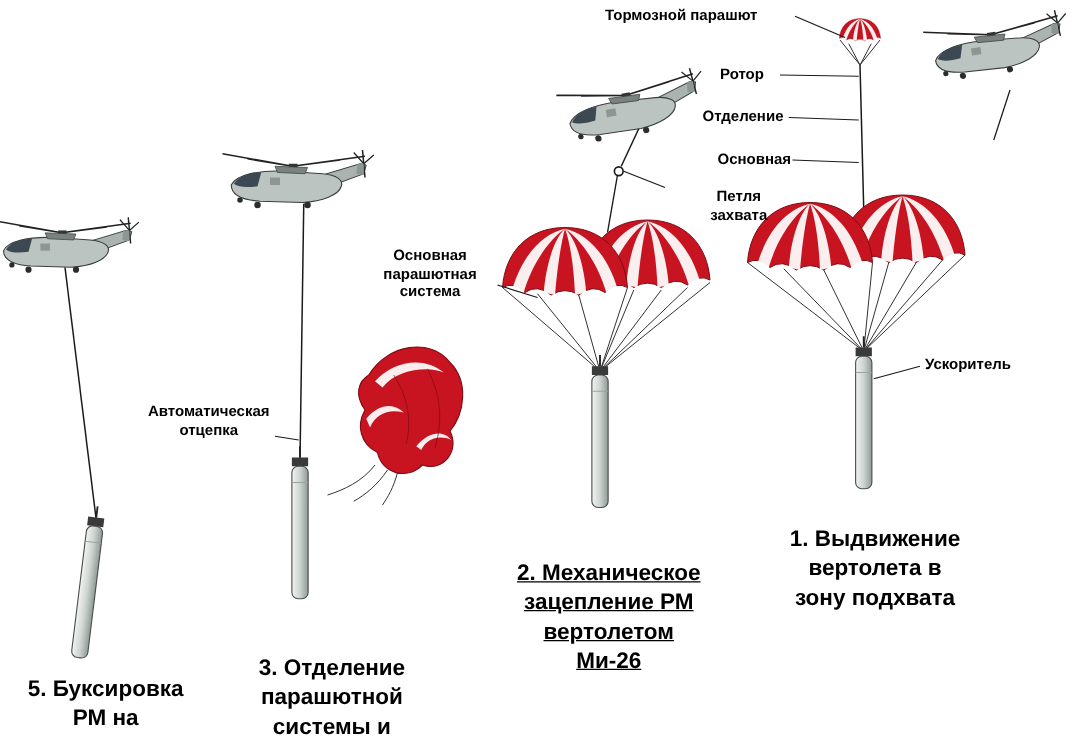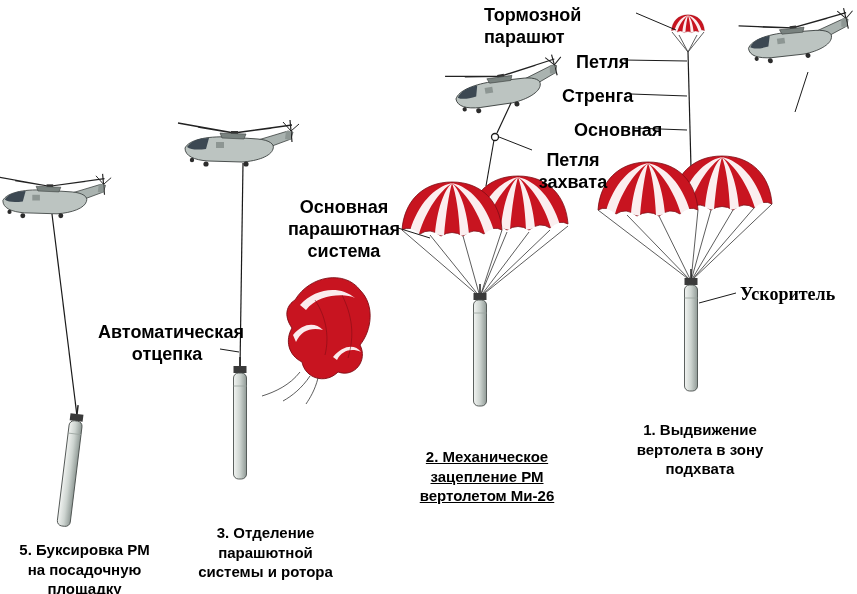--- a/index.html
+++ b/index.html
@@ -2,26 +2,26 @@
 <html><head>
 <meta charset="utf-8">
 <style>
   html,body{margin:0;padding:0;background:#fff;}
   .canvas{
     position:relative;width:857px;height:594px;background:#ffffff;
     font-family:"Liberation Sans","DejaVu Sans",sans-serif;overflow:hidden;
   }
   .canvas svg{position:absolute;left:0;top:0;}
   .lbl{
-    position:absolute;font-weight:bold;font-size:18px;line-height:1.22;
+    position:absolute;font-weight:bold;font-size:12px;line-height:1.22;
     color:#000;text-align:center;
   }
   .lbl.left{text-align:left;}
   .cap{
-    position:absolute;font-weight:bold;font-size:15px;line-height:1.3;
+    position:absolute;font-weight:bold;font-size:18px;line-height:1.3;
     color:#000;text-align:center;
   }
 </style>
 </head>
 <body>
 
 <div class="canvas">
 
   <svg width="857" height="594" viewBox="0 0 857 594">
     <defs>
@@ -118,26 +118,26 @@
       <line x1="634" y1="128" x2="687" y2="130"></line>
       <line x1="532" y1="150" x2="499" y2="137"></line>
       <line x1="398" y1="228" x2="430" y2="238"></line>
       <line x1="220" y1="349" x2="239" y2="352"></line>
       <line x1="795" y1="112" x2="808" y2="72"></line>
       <line x1="736" y1="293" x2="699" y2="303"></line>
     </g>
   </svg>
 
   <div class="lbl left" style="left:484px;top:5px;width:170px;">Тормозной парашют</div>
-  <div class="lbl left" style="left:576px;top:52px;width:60px;">Петля</div>
-  <div class="lbl left" style="left:562px;top:86px;width:75px;">Стренга</div>
+  <div class="lbl left" style="left:576px;top:52px;width:60px;">Ротор</div>
+  <div class="lbl left" style="left:562px;top:86px;width:75px;">Отделение</div>
   <div class="lbl left" style="left:574px;top:120px;width:70px;">Основная</div>
-  <div class="lbl" style="left:537px;top:150px;width:72px;">Петля захвата</div>
+  <div class="lbl" style="left:555px;top:150px;width:72px;">Петля захвата</div>
   <div class="lbl" style="left:98px;top:322px;width:138px;">Автоматическая отцепка</div>
   <div class="lbl" style="left:288px;top:197px;width:112px;">Основная парашютная система</div>
-  <div class="lbl left" style="left:740px;top:284px;width:95px;font-family:Liberation Serif, serif;">Ускоритель</div>
+  <div class="lbl left" style="left:740px;top:284px;width:95px;">Ускоритель</div>
 
   <div class="cap" style="left:630px;top:420px;width:140px;">1. Выдвижение вертолета в зону подхвата</div>
   <div class="cap" style="left:412px;top:447px;width:150px;text-decoration:underline;">2. Механическое зацепление РМ вертолетом Ми-26</div>
   <div class="cap" style="left:198px;top:487px;width:135px;margin-top:36px;">3. Отделение парашютной системы и ротора</div>
   <div class="cap" style="left:12px;top:540px;width:145px;">5. Буксировка РМ на посадочную площадку</div>
 
 </div>
 
 </body></html>

